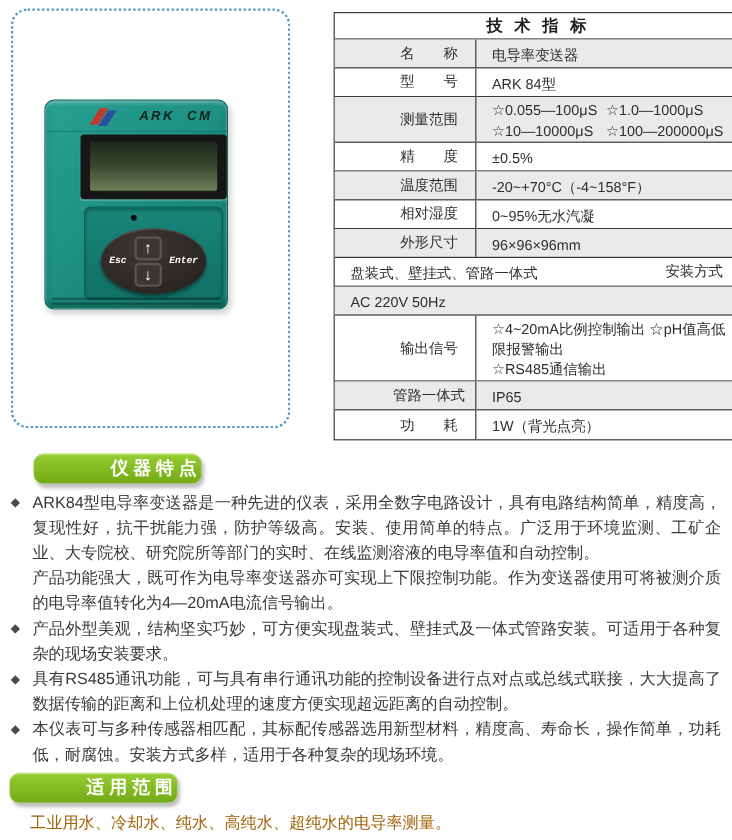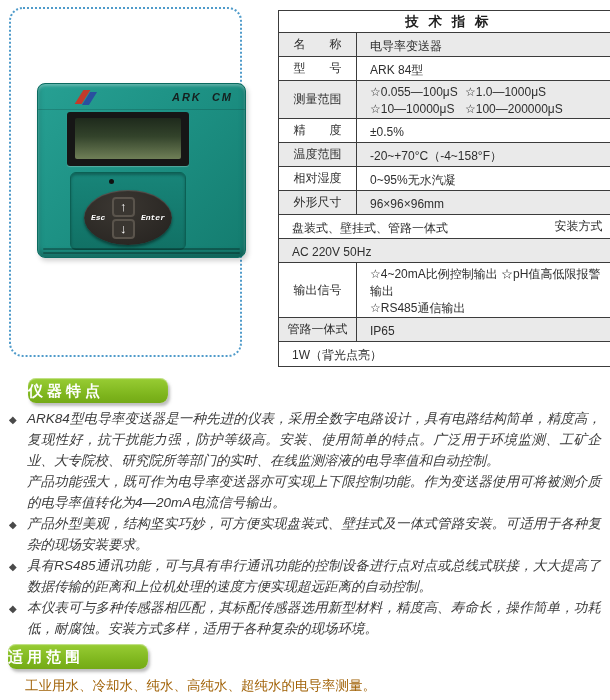--- a/index.html
+++ b/index.html
@@ -2,21 +2,21 @@
 <html><head>
 <meta charset="utf-8">
 <style>
   * { margin:0; padding:0; box-sizing:border-box; }
   html,body { width:610px; height:700px; background:#ffffff; font-family:"Liberation Sans", sans-serif; }
   .page { position:relative; width:610px; height:700px; background:#fff; overflow:hidden; }
 
   
   .photo-box { position:absolute; left:9px; top:7px; width:233px; height:350px;
     border:2px dotted #4f9bca; border-radius:14px; background:#fff; }
-  .device { position:absolute; left:26px; top:74px; width:209px; height:175px;
+  .device { position:absolute; left:26px; top:74px; width:153px; height:175px;
     background:linear-gradient(135deg,#27a093 0%, #1d9184 45%, #147c6f 100%);
     border:1px solid #0c6b60; border-radius:8px;
     box-shadow:inset 0 2px 3px rgba(255,255,255,.3), inset 0 -4px 6px rgba(0,0,0,.25), 2px 3px 5px rgba(0,0,0,.18);text-align:right; }
   .device-header { position:relative; height:26px; border-bottom:1px solid rgba(0,0,0,.15); }
   .logo { position:absolute; left:38px; top:6px; width:24px; height:16px; }
   .logo .red  { position:absolute; left:3px; top:0; width:7px; height:14px; background:#c23a2b; transform:skewX(-32deg); }
   .logo .blue { position:absolute; left:10px; top:2px; width:7px; height:13px; background:#29509f; transform:skewX(-32deg); }
   .brand { position:absolute; right:12px; top:7px; font-weight:bold; font-style:italic;
     font-size:11px; color:#15201f; white-space:pre; letter-spacing:2px; }
   .lcd { position:absolute; left:29px; top:28px; width:122px; height:54px;
@@ -43,39 +43,39 @@
   
   .spec-table { position:absolute; left:278px; top:10px; width:341px;
     border:1px solid #3c3c3c; background:#fff; color:#2e2e2e; font-size:12px; }
   .t-header { height:22px; line-height:22px; text-align:center; font-weight:bold;
     font-size:13.5px; letter-spacing:3px; border-bottom:1px solid #3c3c3c; color:#1e1e1e; }
   .t-row { display:flex; border-bottom:1px solid #3c3c3c; min-height:24px; }
   .t-row:last-child { border-bottom:none; }
   .t-row.tall { min-height:38px; }
   .t-row.shade { background:#eaeaea; }
   .cell.label { width:78px; flex:none; border-right:1px solid #3c3c3c;
-    display:flex; align-items:center; justify-content:center; text-align:center; }
+    display:flex; align-items:center; justify-content:center; text-align:center;margin-left:40px; }
   .cell.value { flex:1; padding:3px 6px 0 13px; display:flex; flex-direction:column;
     justify-content:center; line-height:17px; }
   .vline { display:flex; }
   .vline .col1 { width:95px; flex:none; }
 
   
-  .banner { width:140px; height:25px; line-height:25px; text-align:left; color:#fff;
+  .banner { width:140px; height:25px; line-height:25px; text-align:right; color:#fff;
     font-weight:bold; font-size:15px; letter-spacing:4px;
     background:linear-gradient(180deg,#98cd34 0%, #7db41c 70%, #74aa16 100%);
     border-radius:8px;
     box-shadow:2px 3px 3px rgba(125,125,125,.5), inset 0 1px 1px rgba(255,255,255,.45); }
   .features { position:absolute; left:0; top:378px; width:610px; }
   .features .banner { margin-left:28px; }
   .feature-list { margin-top:5px; padding:0 9px; font-size:13.5px; line-height:21px;
     color:#3a3a3a; text-align:justify; }
   .feature-item { display:flex; }
   .bullet { width:13px; flex:none; font-size:10px; color:#4a4a4a; margin-right:5px; padding-top:1px; }
-  .feature-text { flex:1;font-style:italic; }
+  .feature-text { flex:1; }
   .feature-text p { margin:0; }
   .scope { position:absolute; left:0; top:644px; width:610px; }
   .scope .banner { margin-left:8px; }
   .scope-text { margin:8px 0 0 25px; font-size:13.5px; color:#a16207; }
 </style>
 </head>
 <body>
 
 <div class="page">
 
@@ -162,20 +162,21 @@
       <div class="cell value">
         <div>☆4~20mA比例控制输出  ☆pH值高低限报警输出</div>
         <div>☆RS485通信输出</div>
       </div>
     </div>
     <div class="t-row shade">
       <div class="cell label">管路一体式</div>
       <div class="cell value">IP65</div>
     </div>
     <div class="t-row">
+      <div class="cell label">功　　耗</div>
       <div class="cell value">1W（背光点亮）</div>
     </div>
   </div>
 
   <div class="features">
     <div class="banner">仪器特点</div>
     <div class="feature-list">
       <div class="feature-item">
         <span class="bullet">◆</span>
         <div class="feature-text">

